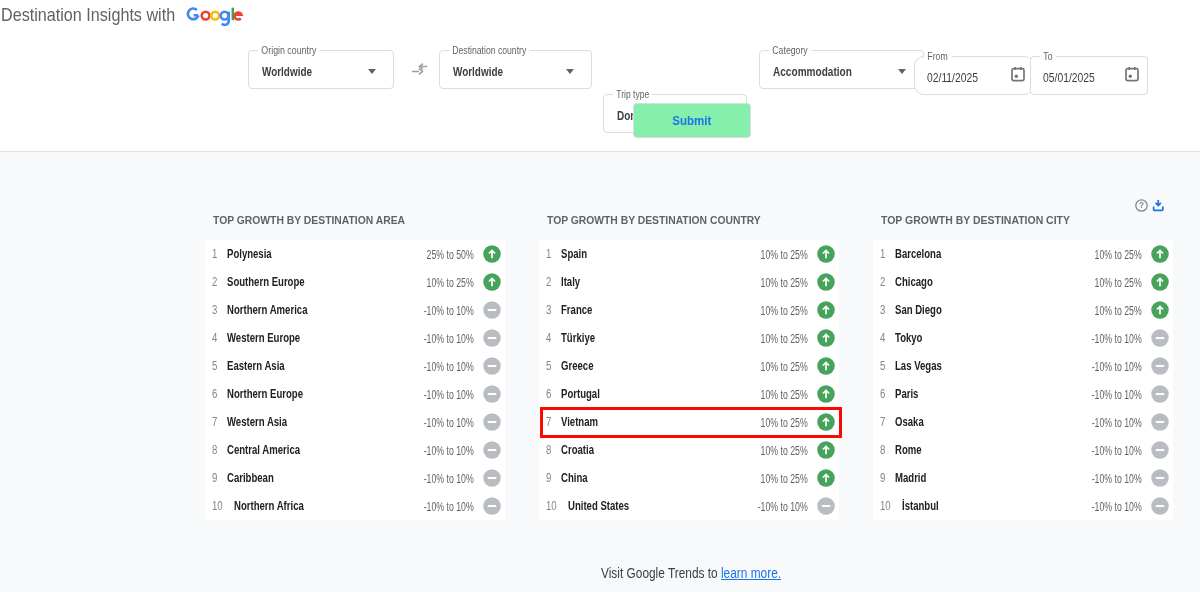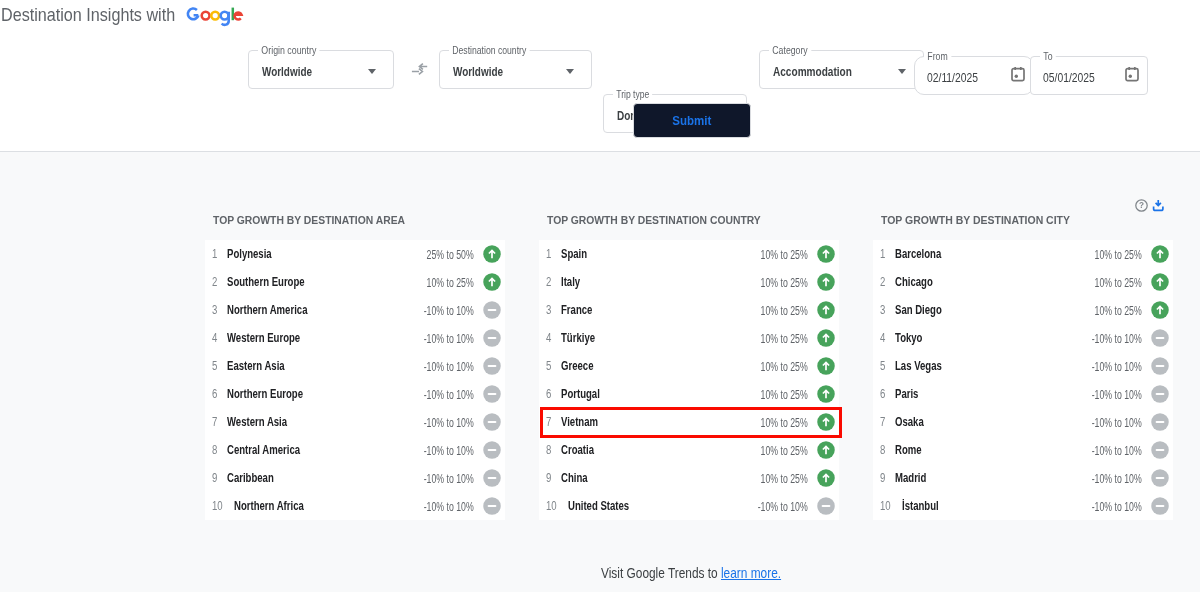--- a/index.html
+++ b/index.html
@@ -2,21 +2,21 @@
 <html><head><meta charset="utf-8"><style>
   html,body{margin:0;padding:0;}
   body{width:1200px;height:592px;position:relative;font-family:"Liberation Sans",sans-serif;background:#fff;overflow:hidden;}
   .abs{position:absolute;}
   .pagetitle{left:0.5px;top:4px;font-size:18.5px;color:#5f6368;white-space:pre;transform:scaleX(0.873);transform-origin:left center;}
   .fbox{position:absolute;border:1px solid #dadce0;border-radius:4px;height:39px;box-sizing:border-box;background:#fff;}
   .flabel{position:absolute;top:-7.5px;left:9px;background:#fff;padding:0 4px;font-size:10.5px;color:#5f6368;line-height:13px;white-space:pre;}
   .fval{position:absolute;left:13px;top:12.5px;font-size:13.5px;font-weight:bold;color:#3c4043;white-space:pre;}
   .caret{position:absolute;right:17px;top:17.5px;width:0;height:0;border-left:4.5px solid transparent;border-right:4.5px solid transparent;border-top:5px solid #5f6368;}
   .dateval{position:absolute;left:12px;top:12.5px;font-size:13.5px;color:#3c4043;white-space:pre;}
-  .submit{left:633px;top:103px;width:118px;height:35px;border:1px solid #dadce0;border-radius:4px;background:#0f172a;box-sizing:border-box;text-align:center;line-height:33px;color:#1a73e8;font-weight:bold;font-size:13.5px;}
+  .submit{left:633px;top:103px;width:118px;height:35px;border:1px solid #dadce0;border-radius:4px;background:#86efac;box-sizing:border-box;text-align:center;line-height:33px;color:#1a73e8;font-weight:bold;font-size:13.5px;}
   .submit span{display:inline-block;transform:scaleX(0.853);transform-origin:center center;}
   .graysec{left:0;top:151px;width:1200px;height:441px;background:#f8f9fa;border-top:1px solid #dcdfe3;box-sizing:border-box;}
   .colhead{position:absolute;top:213.5px;font-size:11.5px;font-weight:bold;color:#5f6368;white-space:pre;letter-spacing:0;}
   .band{position:absolute;top:240px;width:300px;height:280px;background:#fff;}
   .row{height:28px;display:flex;align-items:center;position:relative;}
   .rnum{font-size:12px;color:#80868b;margin-left:6.5px;transform:scaleX(0.8);transform-origin:left center;}
   .rname{font-size:13px;font-weight:bold;color:#202124;margin-left:9px;white-space:pre;position:relative;top:-0.5px;transform:scaleX(0.736);transform-origin:left center;}
   .rval{position:absolute;right:31px;top:9px;font-size:12px;line-height:12px;color:#5f6368;white-space:pre;transform:scaleX(0.728);transform-origin:right center;}
   .ricon{position:absolute;right:4.5px;top:5px;width:18px;height:18px;}
   .redbox{position:absolute;border:3px solid #fa0a00;box-sizing:border-box;}

